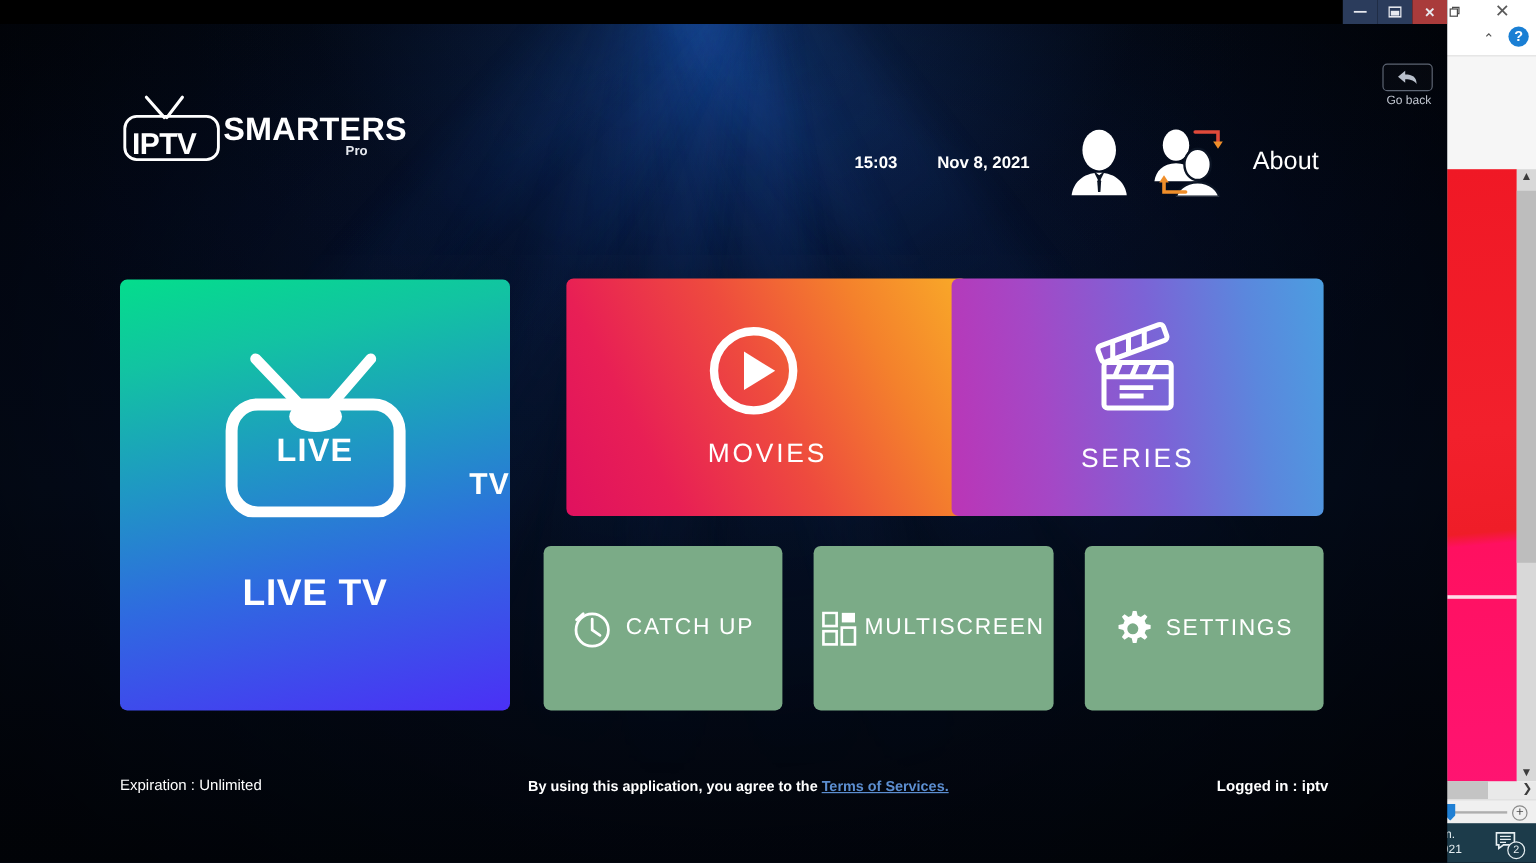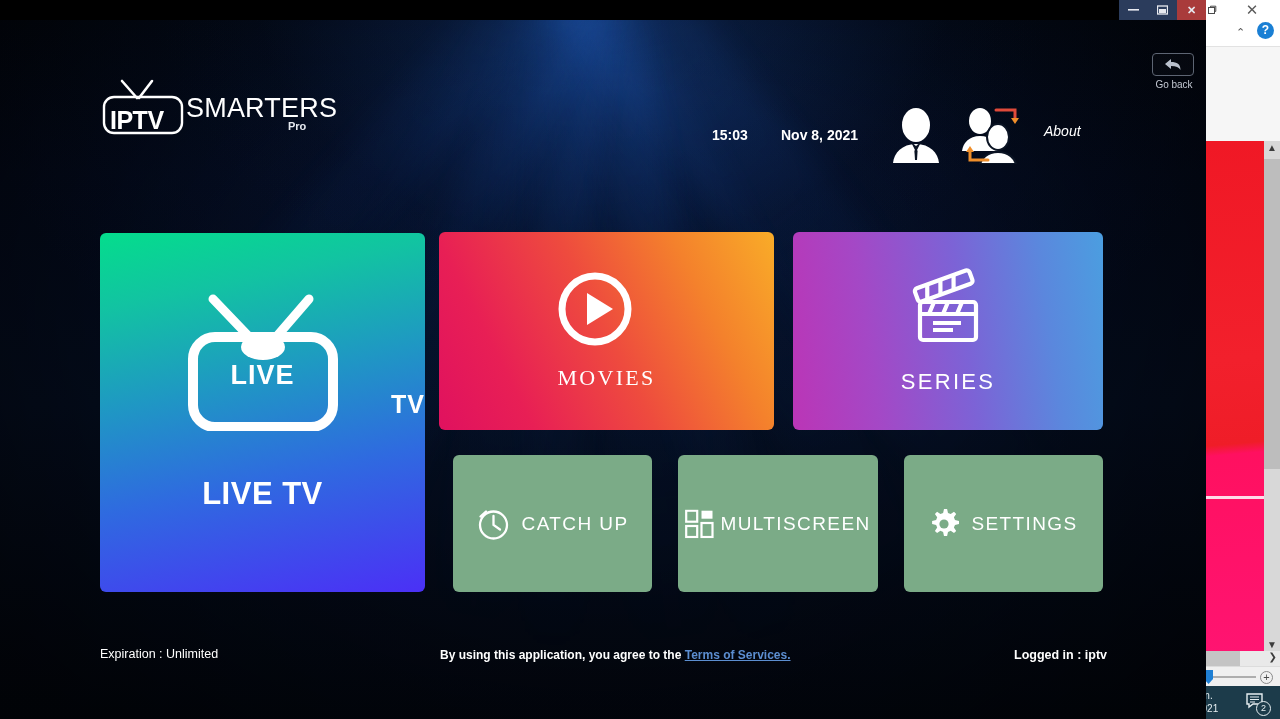--- a/index.html
+++ b/index.html
@@ -135,61 +135,60 @@
   }
   .vign {
     position: absolute; inset: 0;
     background: radial-gradient(ellipse 760px 560px at 50% 42%, rgba(0,0,0,0) 40%, rgba(0,0,0,0.55) 100%);
   }
 
   
   .logo { position: absolute; left: 100px; top: 55px; width: 270px; height: 70px; }
   .logo-text {
     position: absolute; left: 86px; top: 18px; color: #ffffff;
-    font-size: 27px; font-weight: normal; letter-spacing: .2px;
+    font-size: 27px; font-weight: bold; letter-spacing: .2px;
   }
   .logo-pro {
     position: absolute; left: 188px; top: 45px; color: #e6e9ef;
     font-size: 11px; font-weight: bold;
   }
 
   
   .hdr-time {
     position: absolute; left: 712px; top: 107px; color: #ffffff;
     font-size: 14px; font-weight: bold;
   }
   .hdr-date {
     position: absolute; left: 781px; top: 107px; color: #ffffff;
     font-size: 14px; font-weight: bold;
   }
   .hdr-user { position: absolute; left: 890px; top: 88px; width: 52px; height: 55px; }
   .hdr-switch { position: absolute; left: 960px; top: 86px; width: 64px; height: 58px; }
   .hdr-about {
     position: absolute; left: 1044px; top: 103px; color: #ffffff;
-    font-size: 14px; font-weight: 400; font-style: italic;
+    font-size: 21px; font-weight: 400;
   }
 
   
   .goback { position: absolute; left: 1152px; top: 33px; width: 44px; height: 42px; text-align: center; }
   .goback-box {
     width: 42px; height: 23px; border: 1px solid #5d6573; border-radius: 4px;
     display: flex; align-items: center; justify-content: center; background: rgba(255,255,255,0.02);
   }
   .goback-label { color: #c3c8d2; font-size: 10px; margin-top: 3px; }
 
   
   .tile { position: absolute; border-radius: 6px; overflow: hidden; }
   .tile-live {
     left: 100px; top: 213px; width: 325px; height: 359px;
     background: linear-gradient(168deg, #04dd8c 0%, #12c3a2 18%, #1f97c4 42%, #2f6ae0 66%, #4b30f6 100%);
   }
   .tile-movies {
-    left: 439px; top: 212px; width: 335px; height: 198px;
+    left: 472px; top: 212px; width: 335px; height: 198px;
     background: linear-gradient(63deg, #e0115f 0%, #e81f55 22%, #ee4b3e 50%, #f4812c 76%, #f9ac28 100%);
-    font-family: Liberation Serif, serif;
   }
   .tile-series {
     left: 793px; top: 212px; width: 310px; height: 198px;
     background: linear-gradient(82deg, #bb35b6 0%, #a448c6 26%, #7c63d6 55%, #5b87dd 80%, #4b9ee0 100%);
   }
   .tile-green {
     top: 435px; height: 137px; background: #7bab87;
   }
   .tile-catchup { left: 453px; width: 199px; }
   .tile-multi { left: 678px; width: 200px; }

